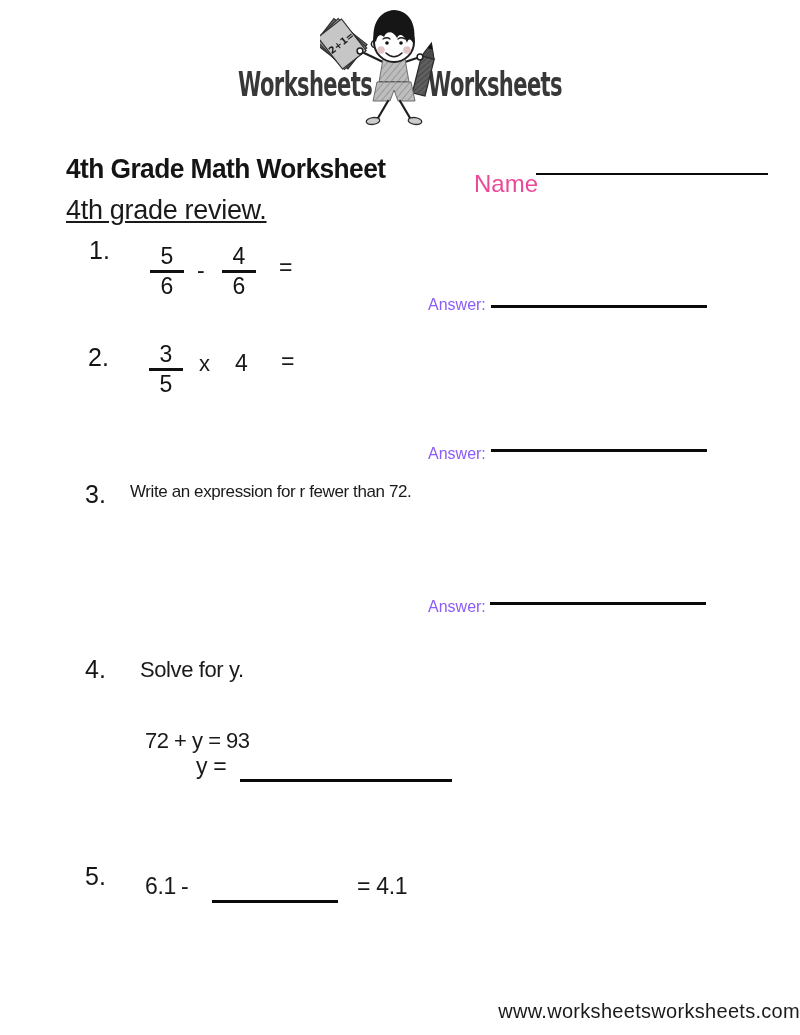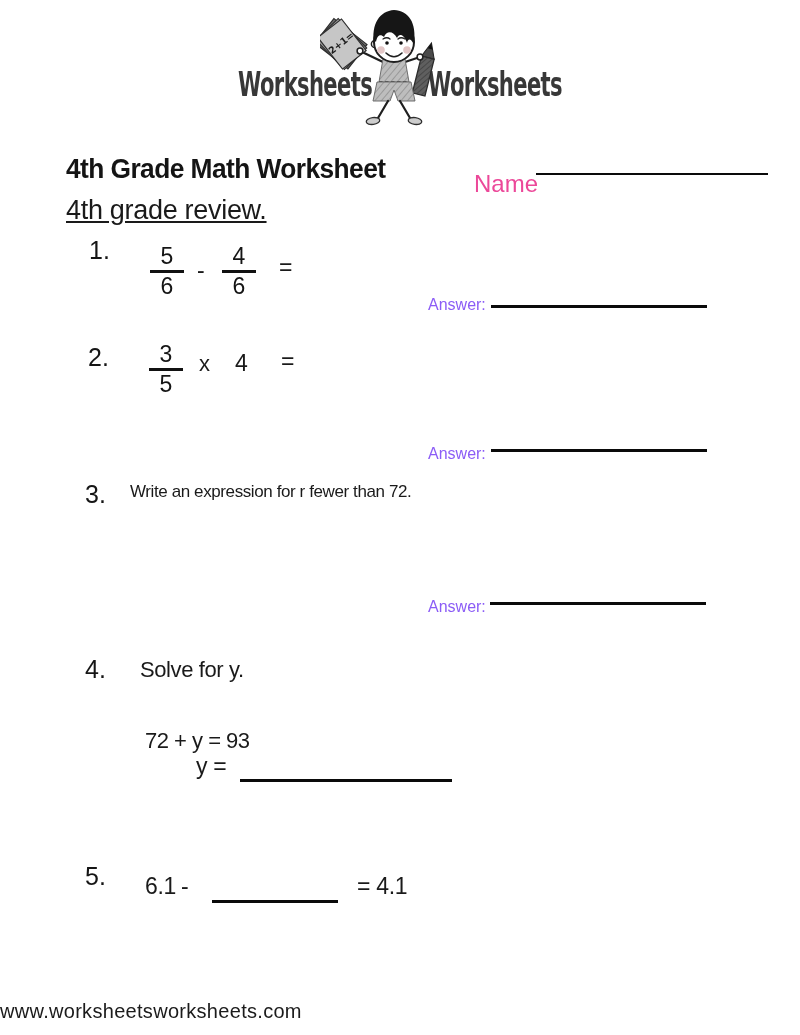--- a/index.html
+++ b/index.html
@@ -25,21 +25,21 @@
   .wline{position:absolute;background:#0a0a0a;}
   
   .pnum{font-size:25px;color:#151515;}
   .ptext{font-size:17px;letter-spacing:-0.4px;}
   .math{font-size:23px;letter-spacing:-0.3px;}
   .frac{position:absolute;width:34px;display:flex;flex-direction:column;align-items:center;
         font-size:23px;color:#151515;}
   .frac .num,.frac .den{line-height:27px;}
   .frac .bar{width:100%;height:2.5px;background:#111;margin:0;}
   .ans-label{font-size:16px;color:#8b5cf6;}
-  .footer-url{left:0;top:999px;width:800px;text-align:left;font-size:20px;
+  .footer-url{left:0;top:999px;width:800px;text-align:right;font-size:20px;
               letter-spacing:0.3px;color:#1b1b1b;}
 </style>
 </head>
 <body>
 
 <div class="page">
 
   <div>
     <span class="logo-text logo-left">Worksheets</span>
     <span class="logo-text logo-right">Worksheets</span>

